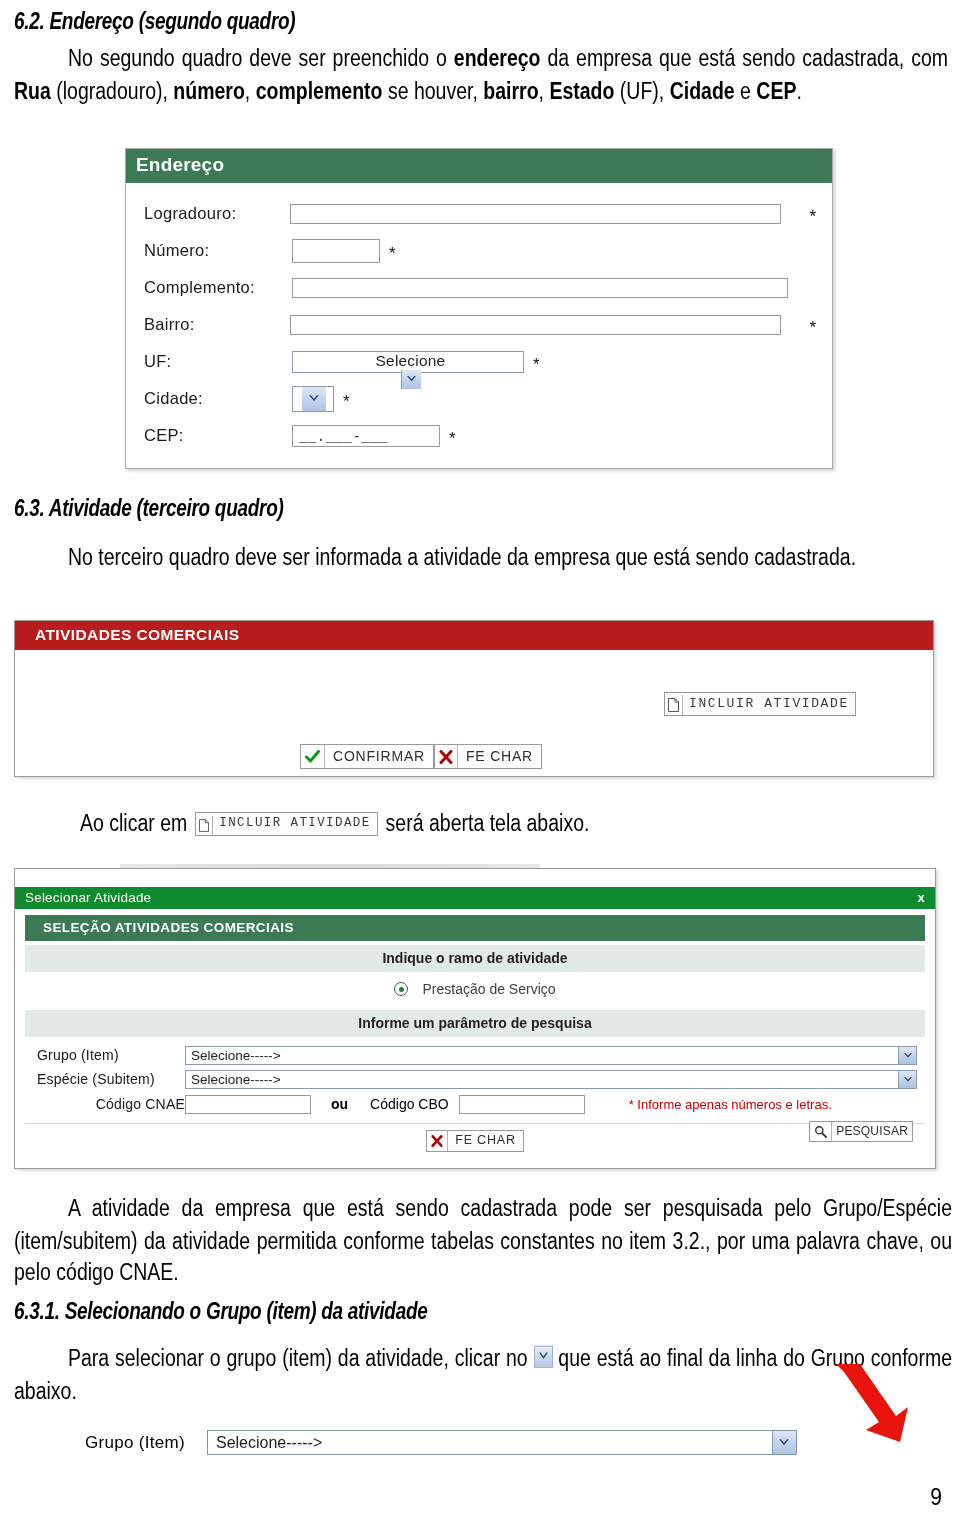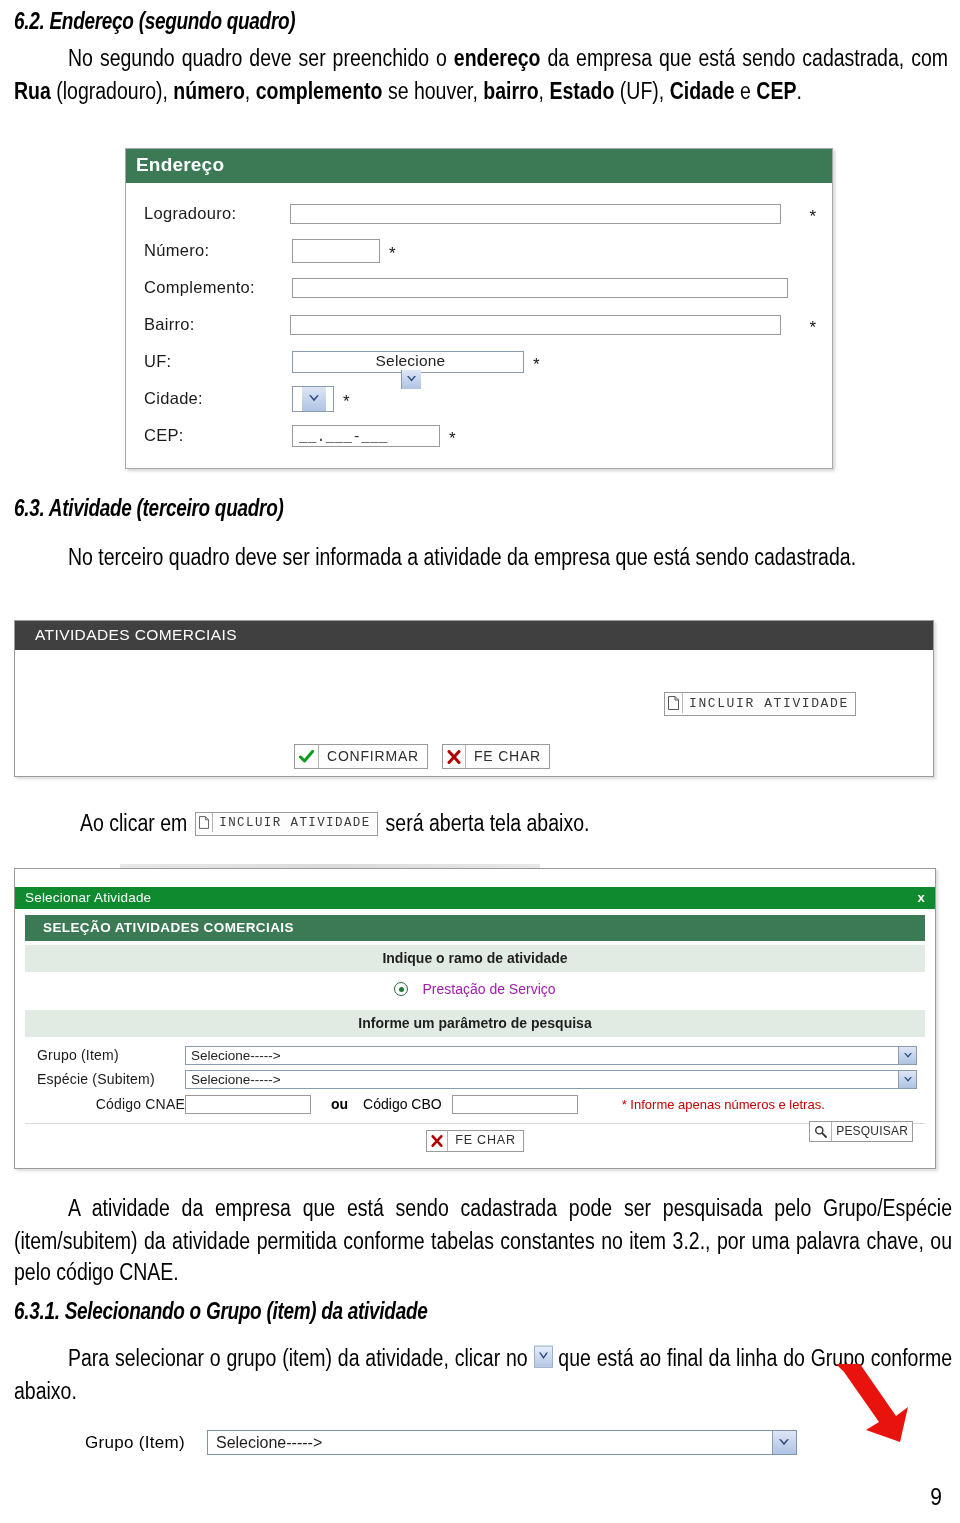--- a/index.html
+++ b/index.html
@@ -141,30 +141,30 @@
     position: absolute;
     left: 14px;
     top: 620px;
     width: 918px;
     height: 155px;
     border: 1px solid #9b9b9b;
     background: #ffffff;
     box-shadow: 2px 2px 3px rgba(0,0,0,0.15);
   }
   .ativ-title {
-    background: #404040;
+    background: #b91c1c;
     color: #fff;
-    font-weight: normal;
+    font-weight: bold;
     font-size: 15.5px;
     letter-spacing: 0.4px;
     padding: 5px 0 6px 20px;
   }
   .btn-mono {
     display: inline-flex;
-    align-items: flex-start;
+    align-items: flex-end;
     border: 1px solid #9a9a9a;
     background: #fdfdfd;
     font-family: "Liberation Mono", monospace;
     font-size: 13px;
     color: #3a3a3a;
     letter-spacing: 1.6px;
     line-height: 1;
   }
   .btn-mono .glyph {
     display: flex;
@@ -177,24 +177,23 @@
     padding: 4px 6px 5px 6px;
     white-space: nowrap;
   }
   .incluir-pos {
     position: absolute;
     left: 664px;
     top: 692px;
   }
   .confirmar-row {
     position: absolute;
-    left: 294px;
+    left: 300px;
     top: 744px;
     display: flex;
-    gap: 14px;
   }
   .btn-sans {
     display: inline-flex;
     align-items: stretch;
     border: 1px solid #9a9a9a;
     background: #fefefe;
     font-family: "Liberation Sans", sans-serif;
     font-size: 14px;
     color: #2e2e2e;
     letter-spacing: 0.8px;
@@ -268,21 +267,21 @@
     margin-top: 4px;
   }
   .radio-row {
     display: flex;
     align-items: center;
     justify-content: center;
     gap: 14px;
     padding: 9px 0 9px 0;
     background: #ffffff;
     font-size: 14px;
-    color: #a21caf;
+    color: #404040;
   }
   .radio {
     width: 12px; height: 12px; border-radius: 50%;
     border: 1px solid #2a6a3a; background:#fff;
     display:flex; align-items:center; justify-content:center;
     flex: 0 0 12px;
   }
   .radio i { width: 5px; height: 5px; border-radius: 50%; background: #1f7a33; display:block; }
 
   .dlg-form { padding: 6px 0 2px 12px; }
@@ -532,21 +531,21 @@
                 </svg>
             </span>
           </span>
         </div>
 
 
         <div class="drow" style="height:26px;text-align:right;">
           <span class="dlabel">Código CNAE</span>
           <span class="dtext" style="width:126px;"></span>
           <span style="font-size:14px;margin-left:20px;font-weight:bold;">ou</span>
-          <span style="font-size:14px;margin-left:15px;">Código CBO</span>
+          <span style="font-size:14px;margin-left:22px;">Código CBO</span>
           <span class="dtext" style="width:126px;margin-left:10px;"></span>
           <span class="hint" style="margin-left:44px;">* Informe apenas números e letras.</span>
         </div>
 
         <div class="btn-sans pesquisar-pos" style="font-size:12px;letter-spacing:0.2px;">
           <span class="glyph">
             <svg width="13" height="13" viewBox="0 0 13 13">
                 <circle cx="5.3" cy="5.3" r="3.6" fill="none" stroke="#333" stroke-width="1.4"></circle>
                 <path d="M8.2 8.2 L12 12" stroke="#333" stroke-width="1.8" stroke-linecap="round"></path>
               </svg>

